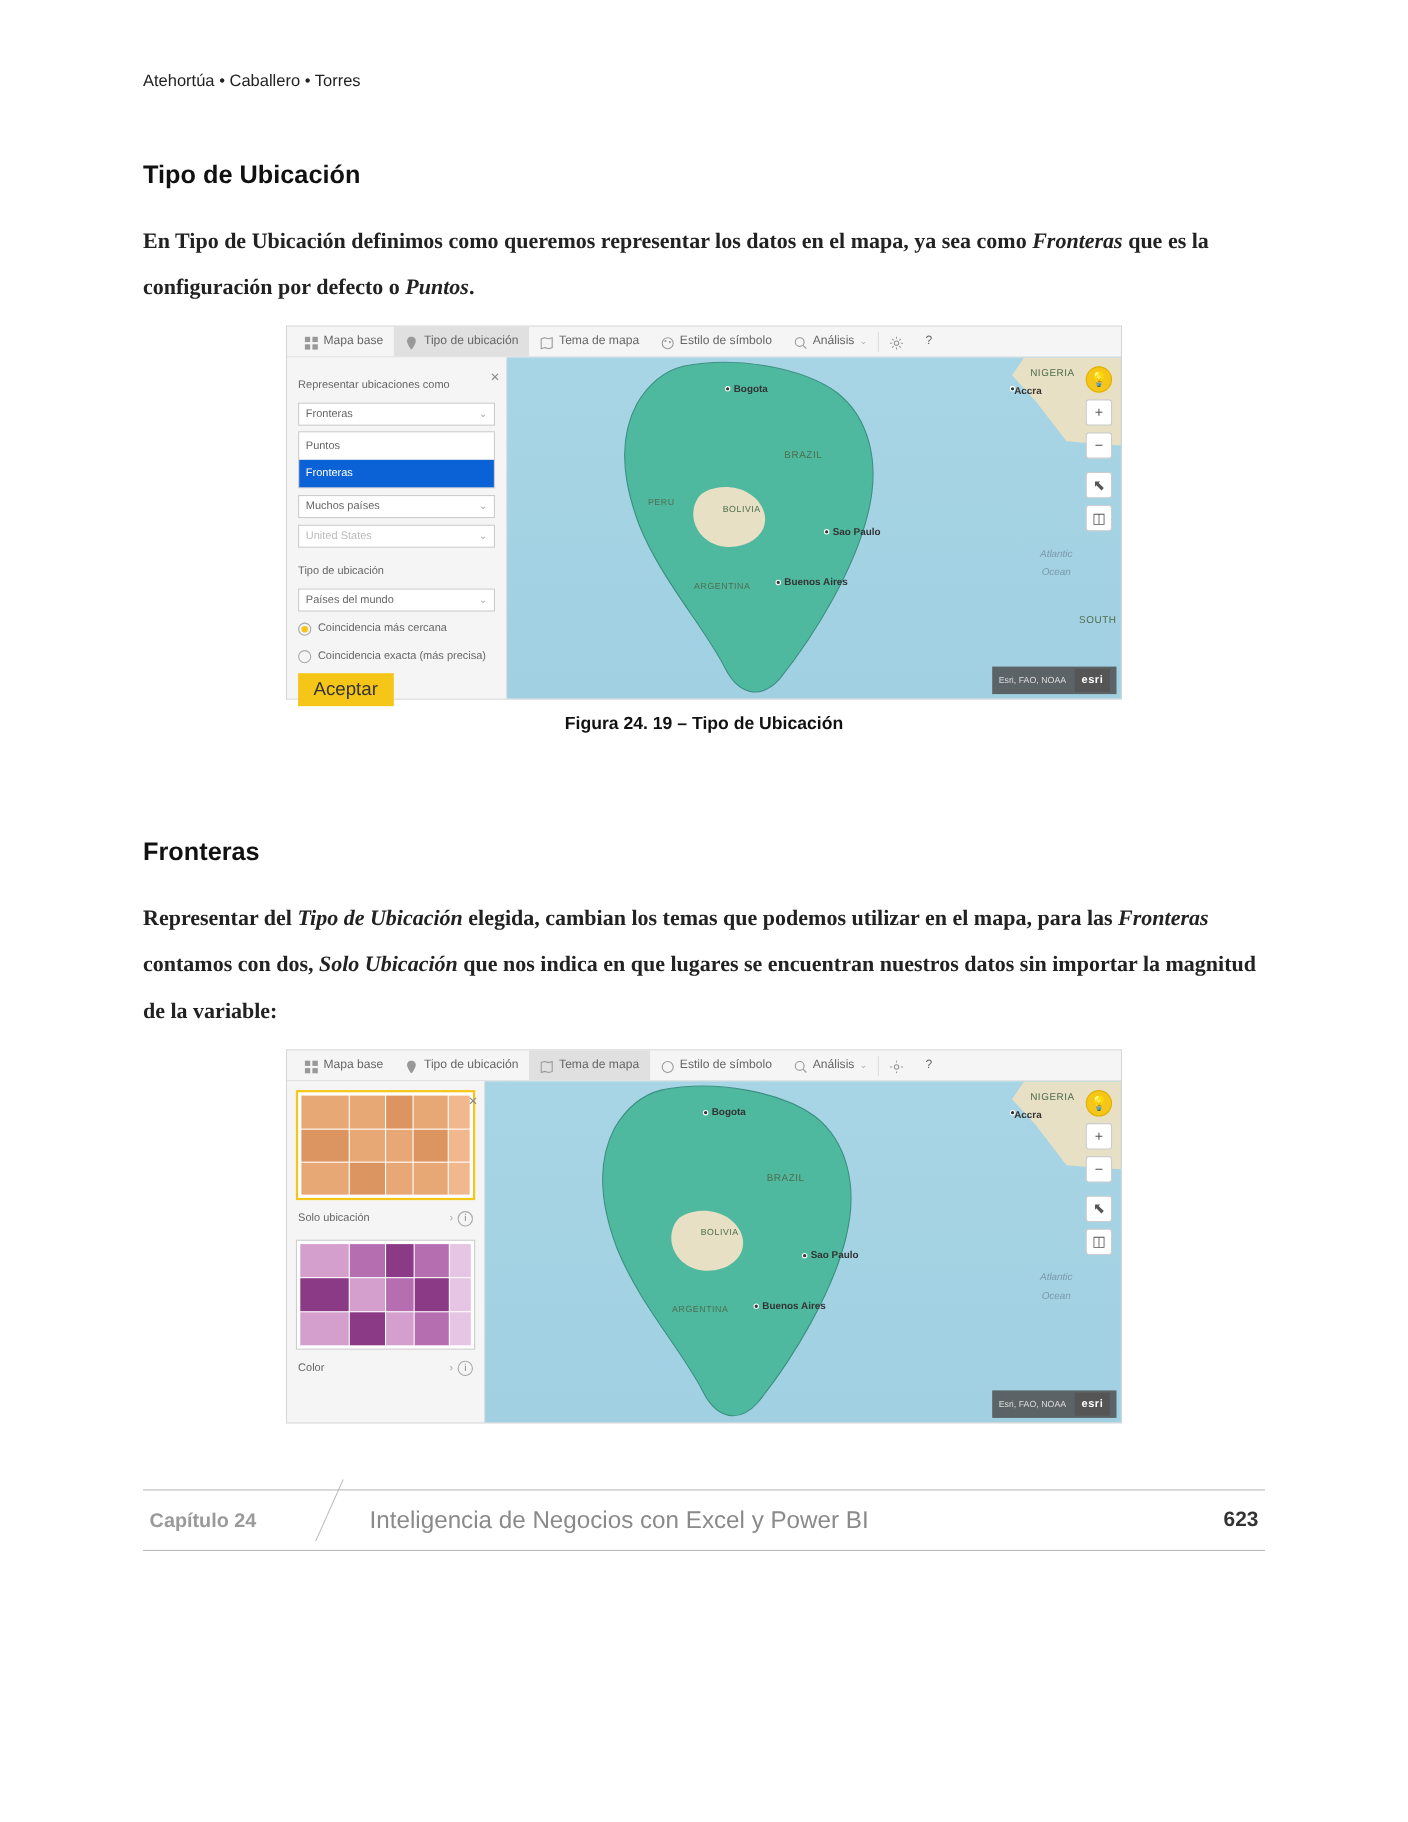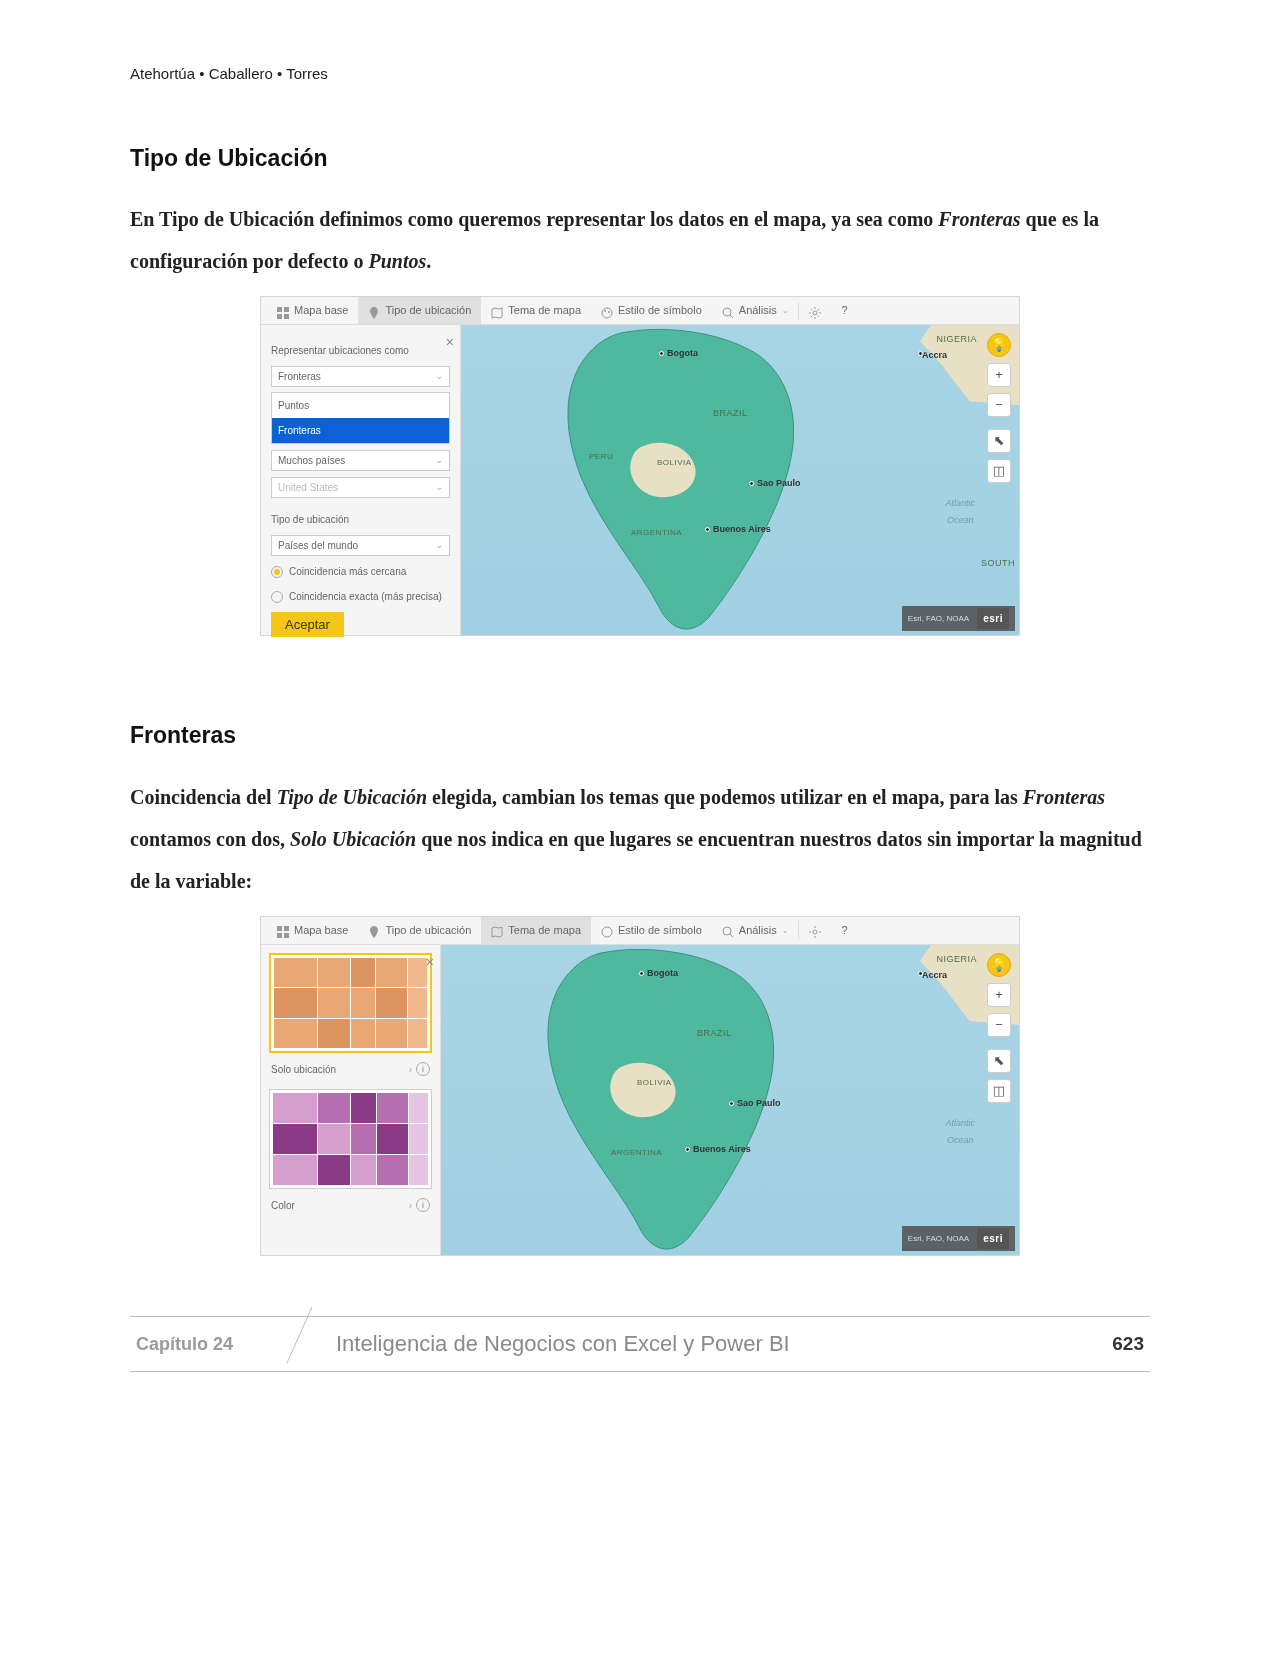--- a/index.html
+++ b/index.html
@@ -93,21 +93,21 @@
     width: 12px; height: 12px; border-radius: 50%;
     border: 1px solid #aaa; display: inline-flex;
     align-items: center; justify-content: center;
   }
   .radio.checked::after {
     content: ''; width: 6px; height: 6px; border-radius: 50%;
     background: #f5c518;
   }
   .accept-btn {
     margin-top: auto; background: #f5c518; color: #333;
-    font-size: 13px; padding: 5px 14px; border: none;
+    font-size: 17px; padding: 5px 14px; border: none;
     width: fit-content; cursor: pointer;
   }
 
   
   .arcgis-map {
     flex: 1; position: relative; overflow: hidden;
     background: linear-gradient(#a8d5e5 0%, #a0d0e2 100%);
   }
   
   .sa-silhouette {
@@ -368,27 +368,28 @@
               <span>◫</span>
             </div>
         </div>
         <div class="map-attrib">
           <span>Esri, FAO, NOAA</span>
           <span class="esri-badge">esri</span>
         </div>
       </div>
     </div>
   </div>
+  <div class="figure-caption">Figura 24. 19 – Tipo de Ubicación</div>
 </div>
 
 <div class="spacer-lg"></div>
 
 <h2 class="section">Fronteras</h2>
 <p class="body">
-  <span>Coincidencia del </span><span class="ital">Tipo de Ubicación</span><span> elegida, cambian los temas que podemos utilizar en el mapa, para las </span><span class="ital">Fronteras</span><span> contamos con dos, </span><span class="ital">Solo Ubicación</span><span> que nos indica en que lugares se encuentran nuestros datos sin importar la magnitud de la variable:</span>
+  <span>Representar del </span><span class="ital">Tipo de Ubicación</span><span> elegida, cambian los temas que podemos utilizar en el mapa, para las </span><span class="ital">Fronteras</span><span> contamos con dos, </span><span class="ital">Solo Ubicación</span><span> que nos indica en que lugares se encuentran nuestros datos sin importar la magnitud de la variable:</span>
 </p>
 
 <div class="figure-wrap">
   <div class="arcgis">
     <div class="arcgis-toolbar">
       <div class="tb-item">
         <span class="tb-icon"><svg viewBox="0 0 12 12">
               <rect x="0" y="0" width="5" height="5" fill="#999"></rect>
               <rect x="7" y="0" width="5" height="5" fill="#999"></rect>
               <rect x="0" y="7" width="5" height="5" fill="#999"></rect>

